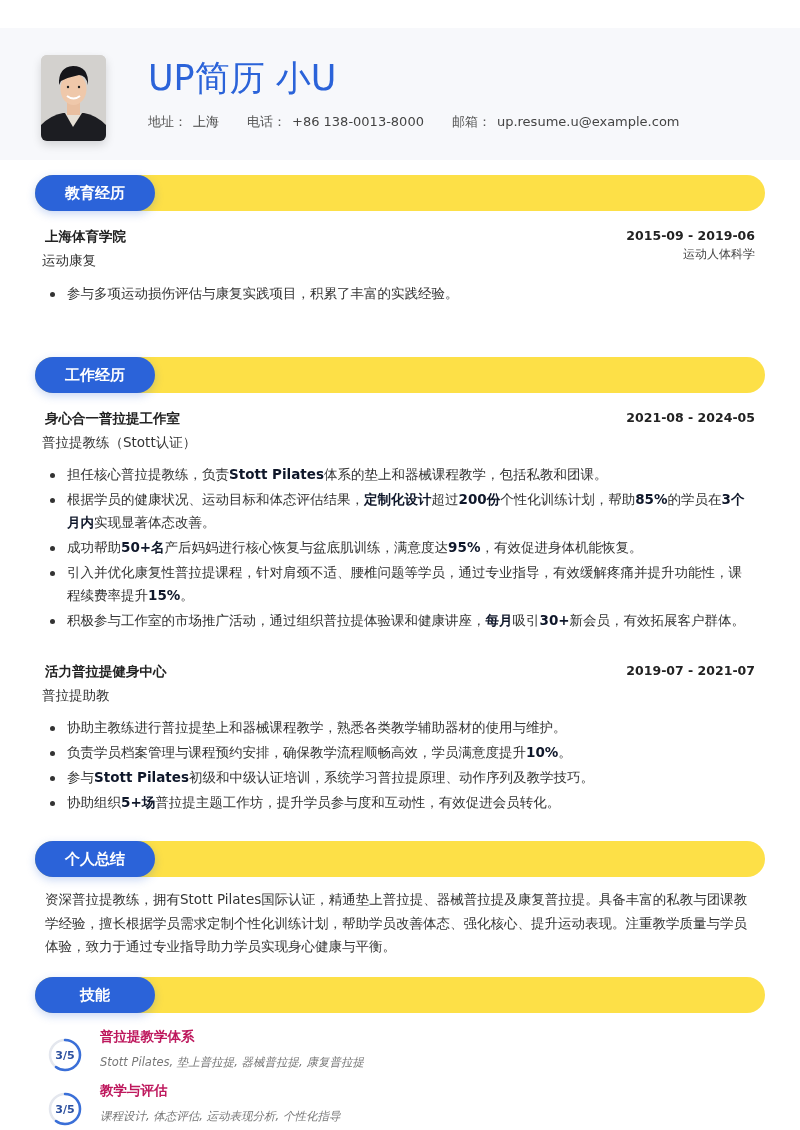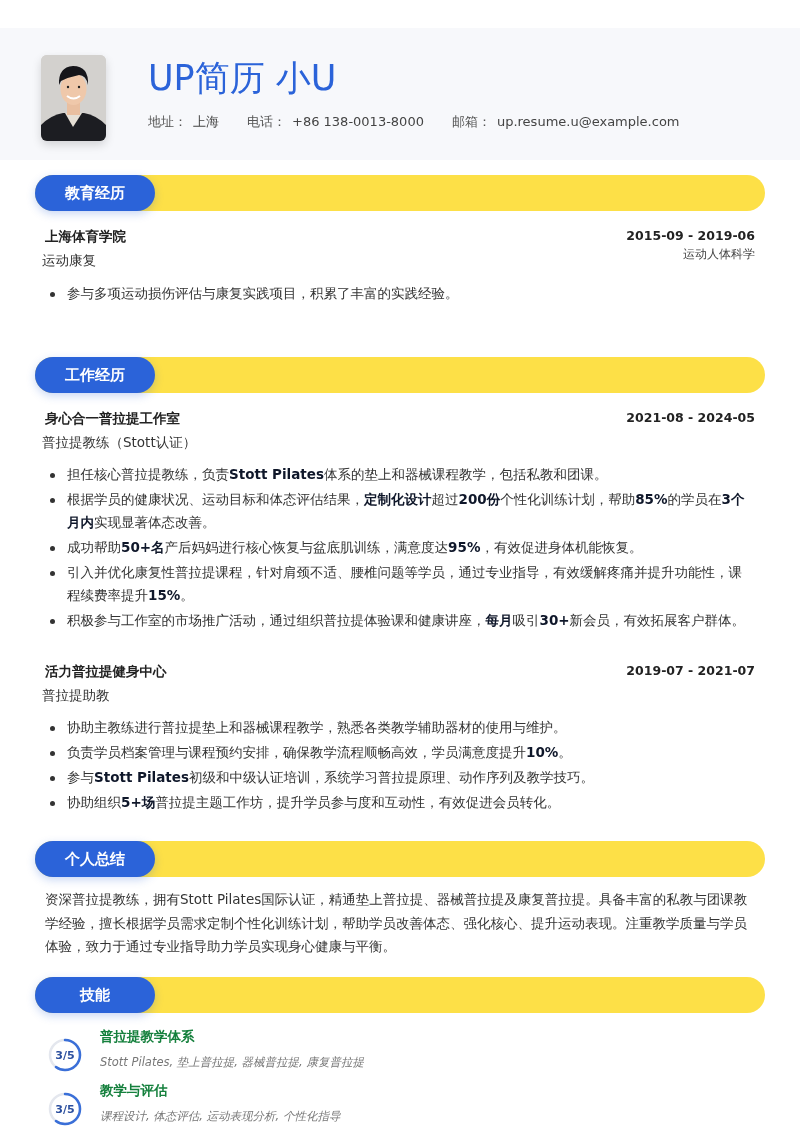--- a/index.html
+++ b/index.html
@@ -75,21 +75,21 @@
   }
   .skill-ring {
     position: absolute; left: 3px; top: 10px; width: 34px; height: 34px;
   }
   .skill-level {
     position: absolute; left: 3px; top: 10px; width: 34px; height: 34px;
     display: flex; align-items: center; justify-content: center;
     font-size: 11px; font-weight: bold; color: #2b4f9e;
   }
   .skill-name {
-    position: absolute; left: 55px; top: 0; font-size: 13.5px; font-weight: bold; color: #15803d;
+    position: absolute; left: 55px; top: 0; font-size: 13.5px; font-weight: bold; color: #be185d;
   }
   .skill-tags {
     position: absolute; left: 55px; top: 27px; font-size: 11.5px; font-style: italic; color: #777;
   }
 </style>
 </head>
 <body>
 
 <div class="header"></div>
 <div class="avatar">

